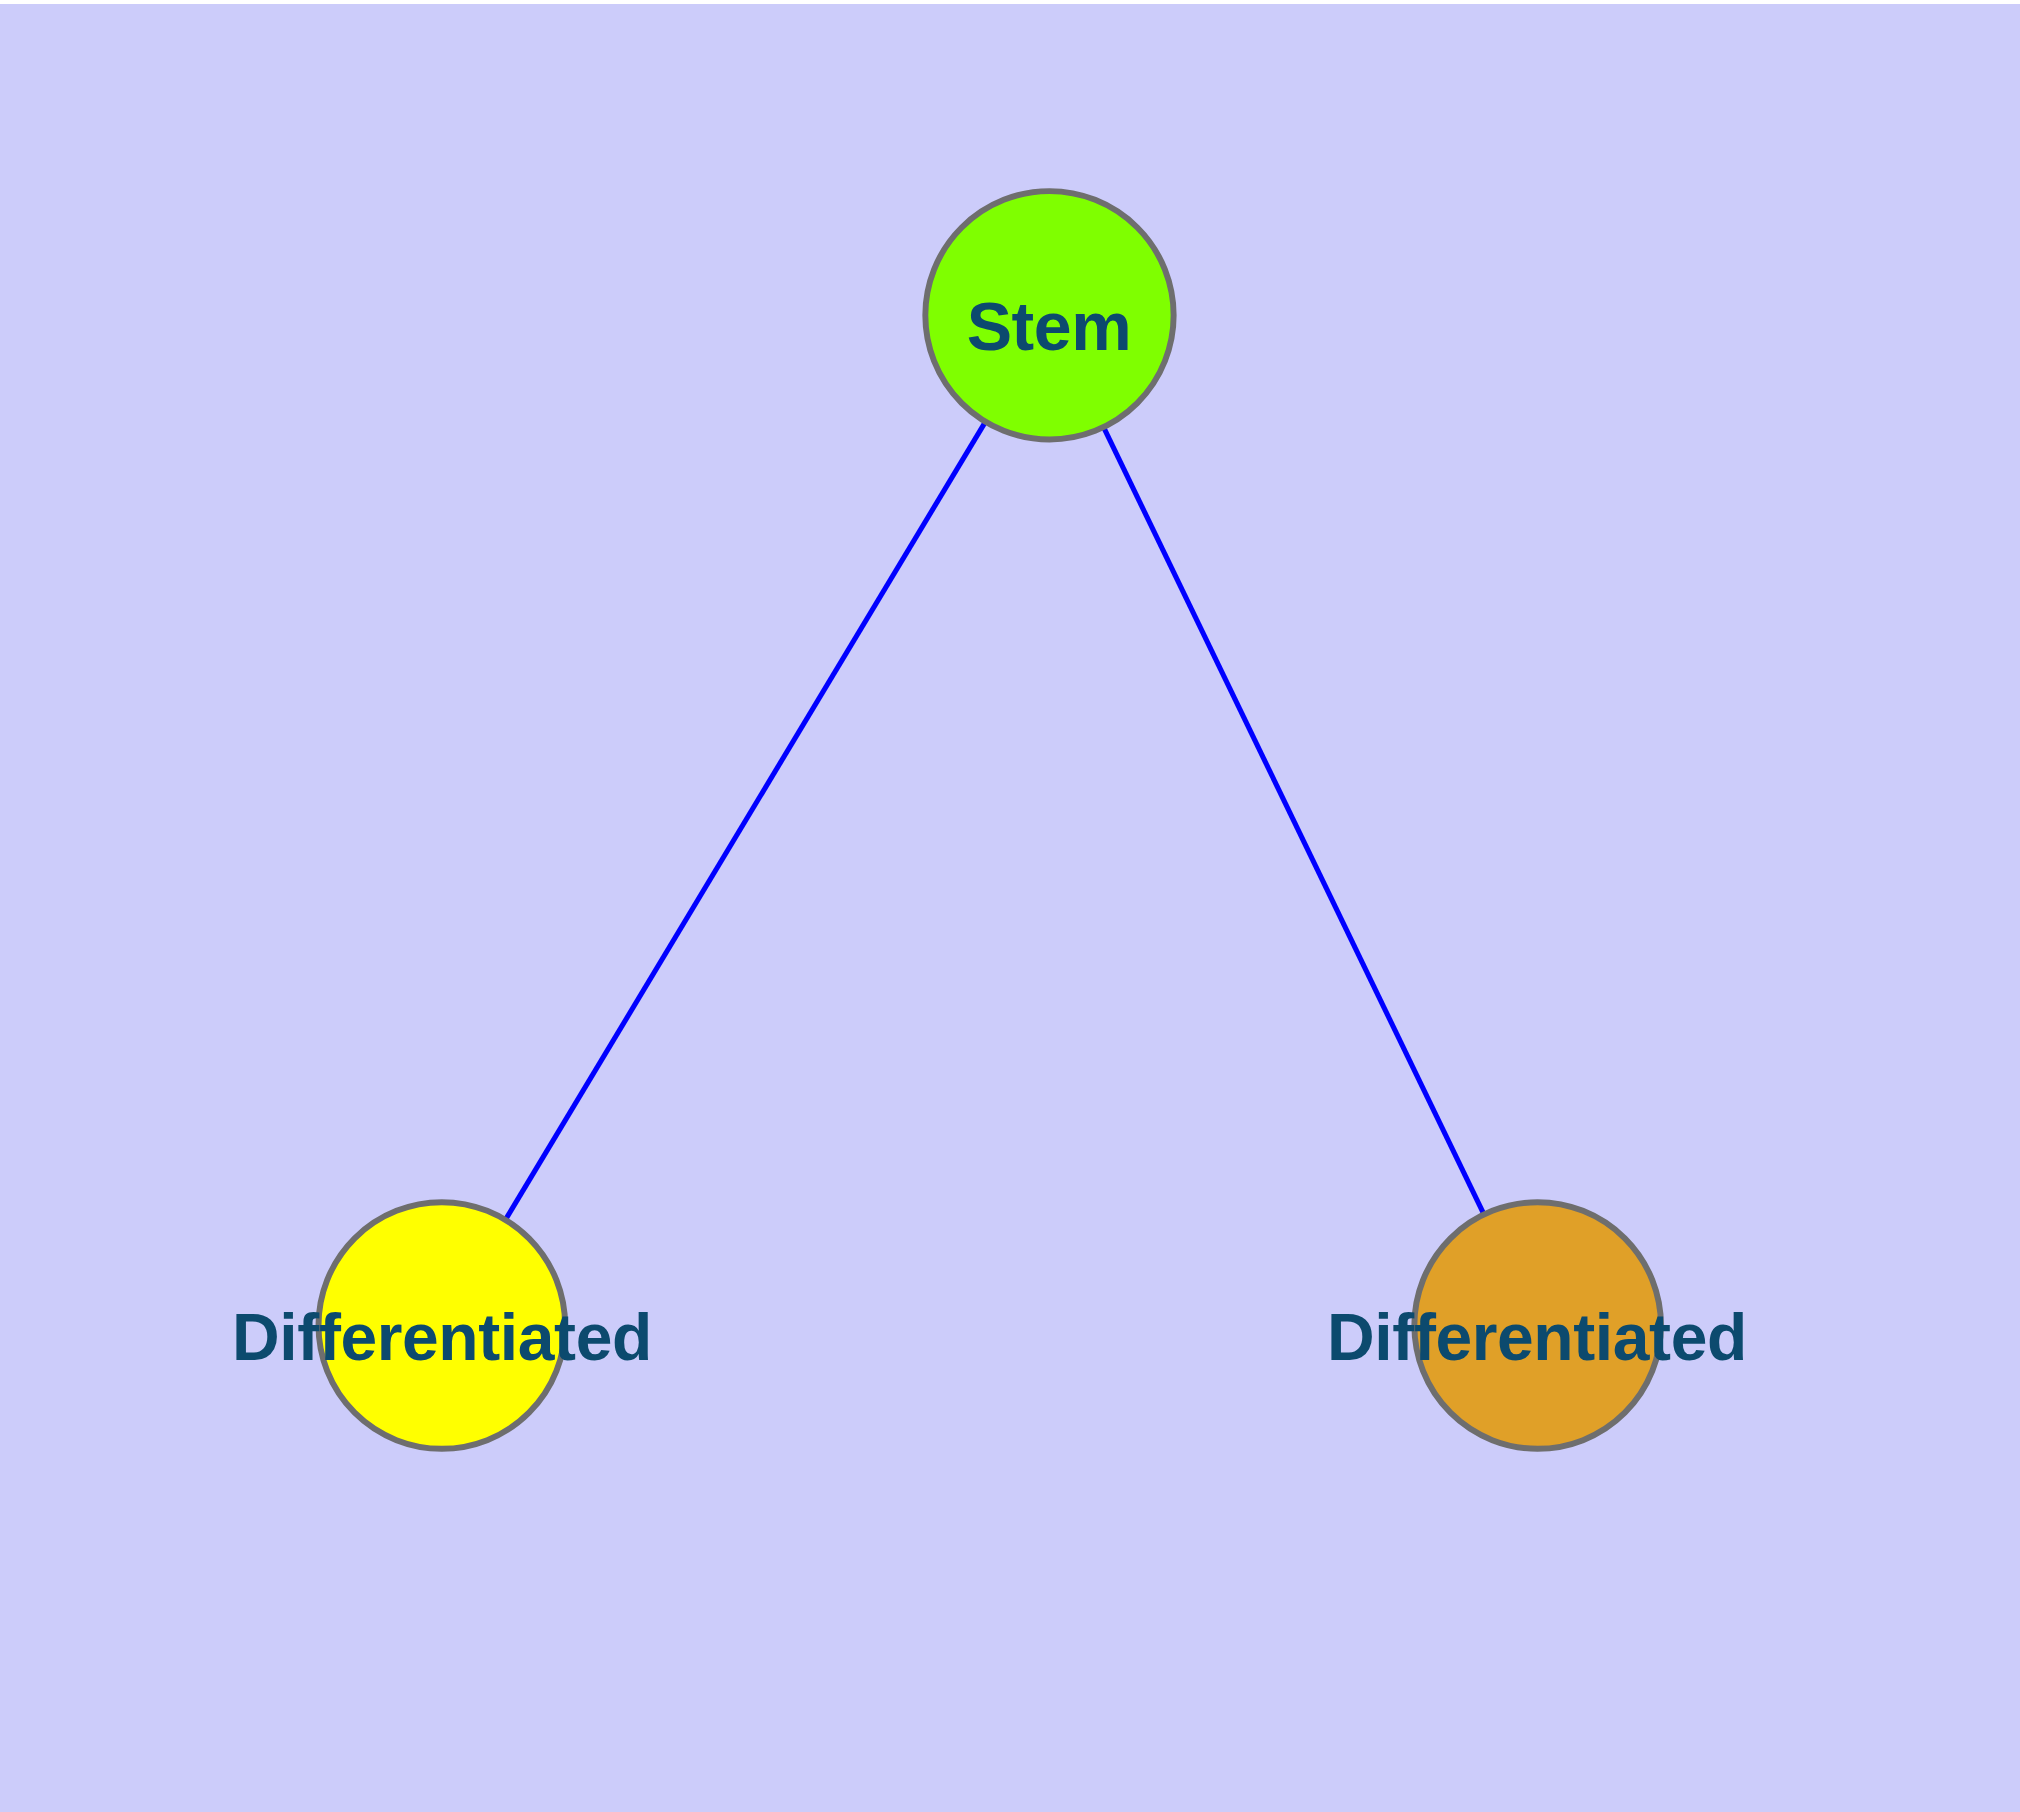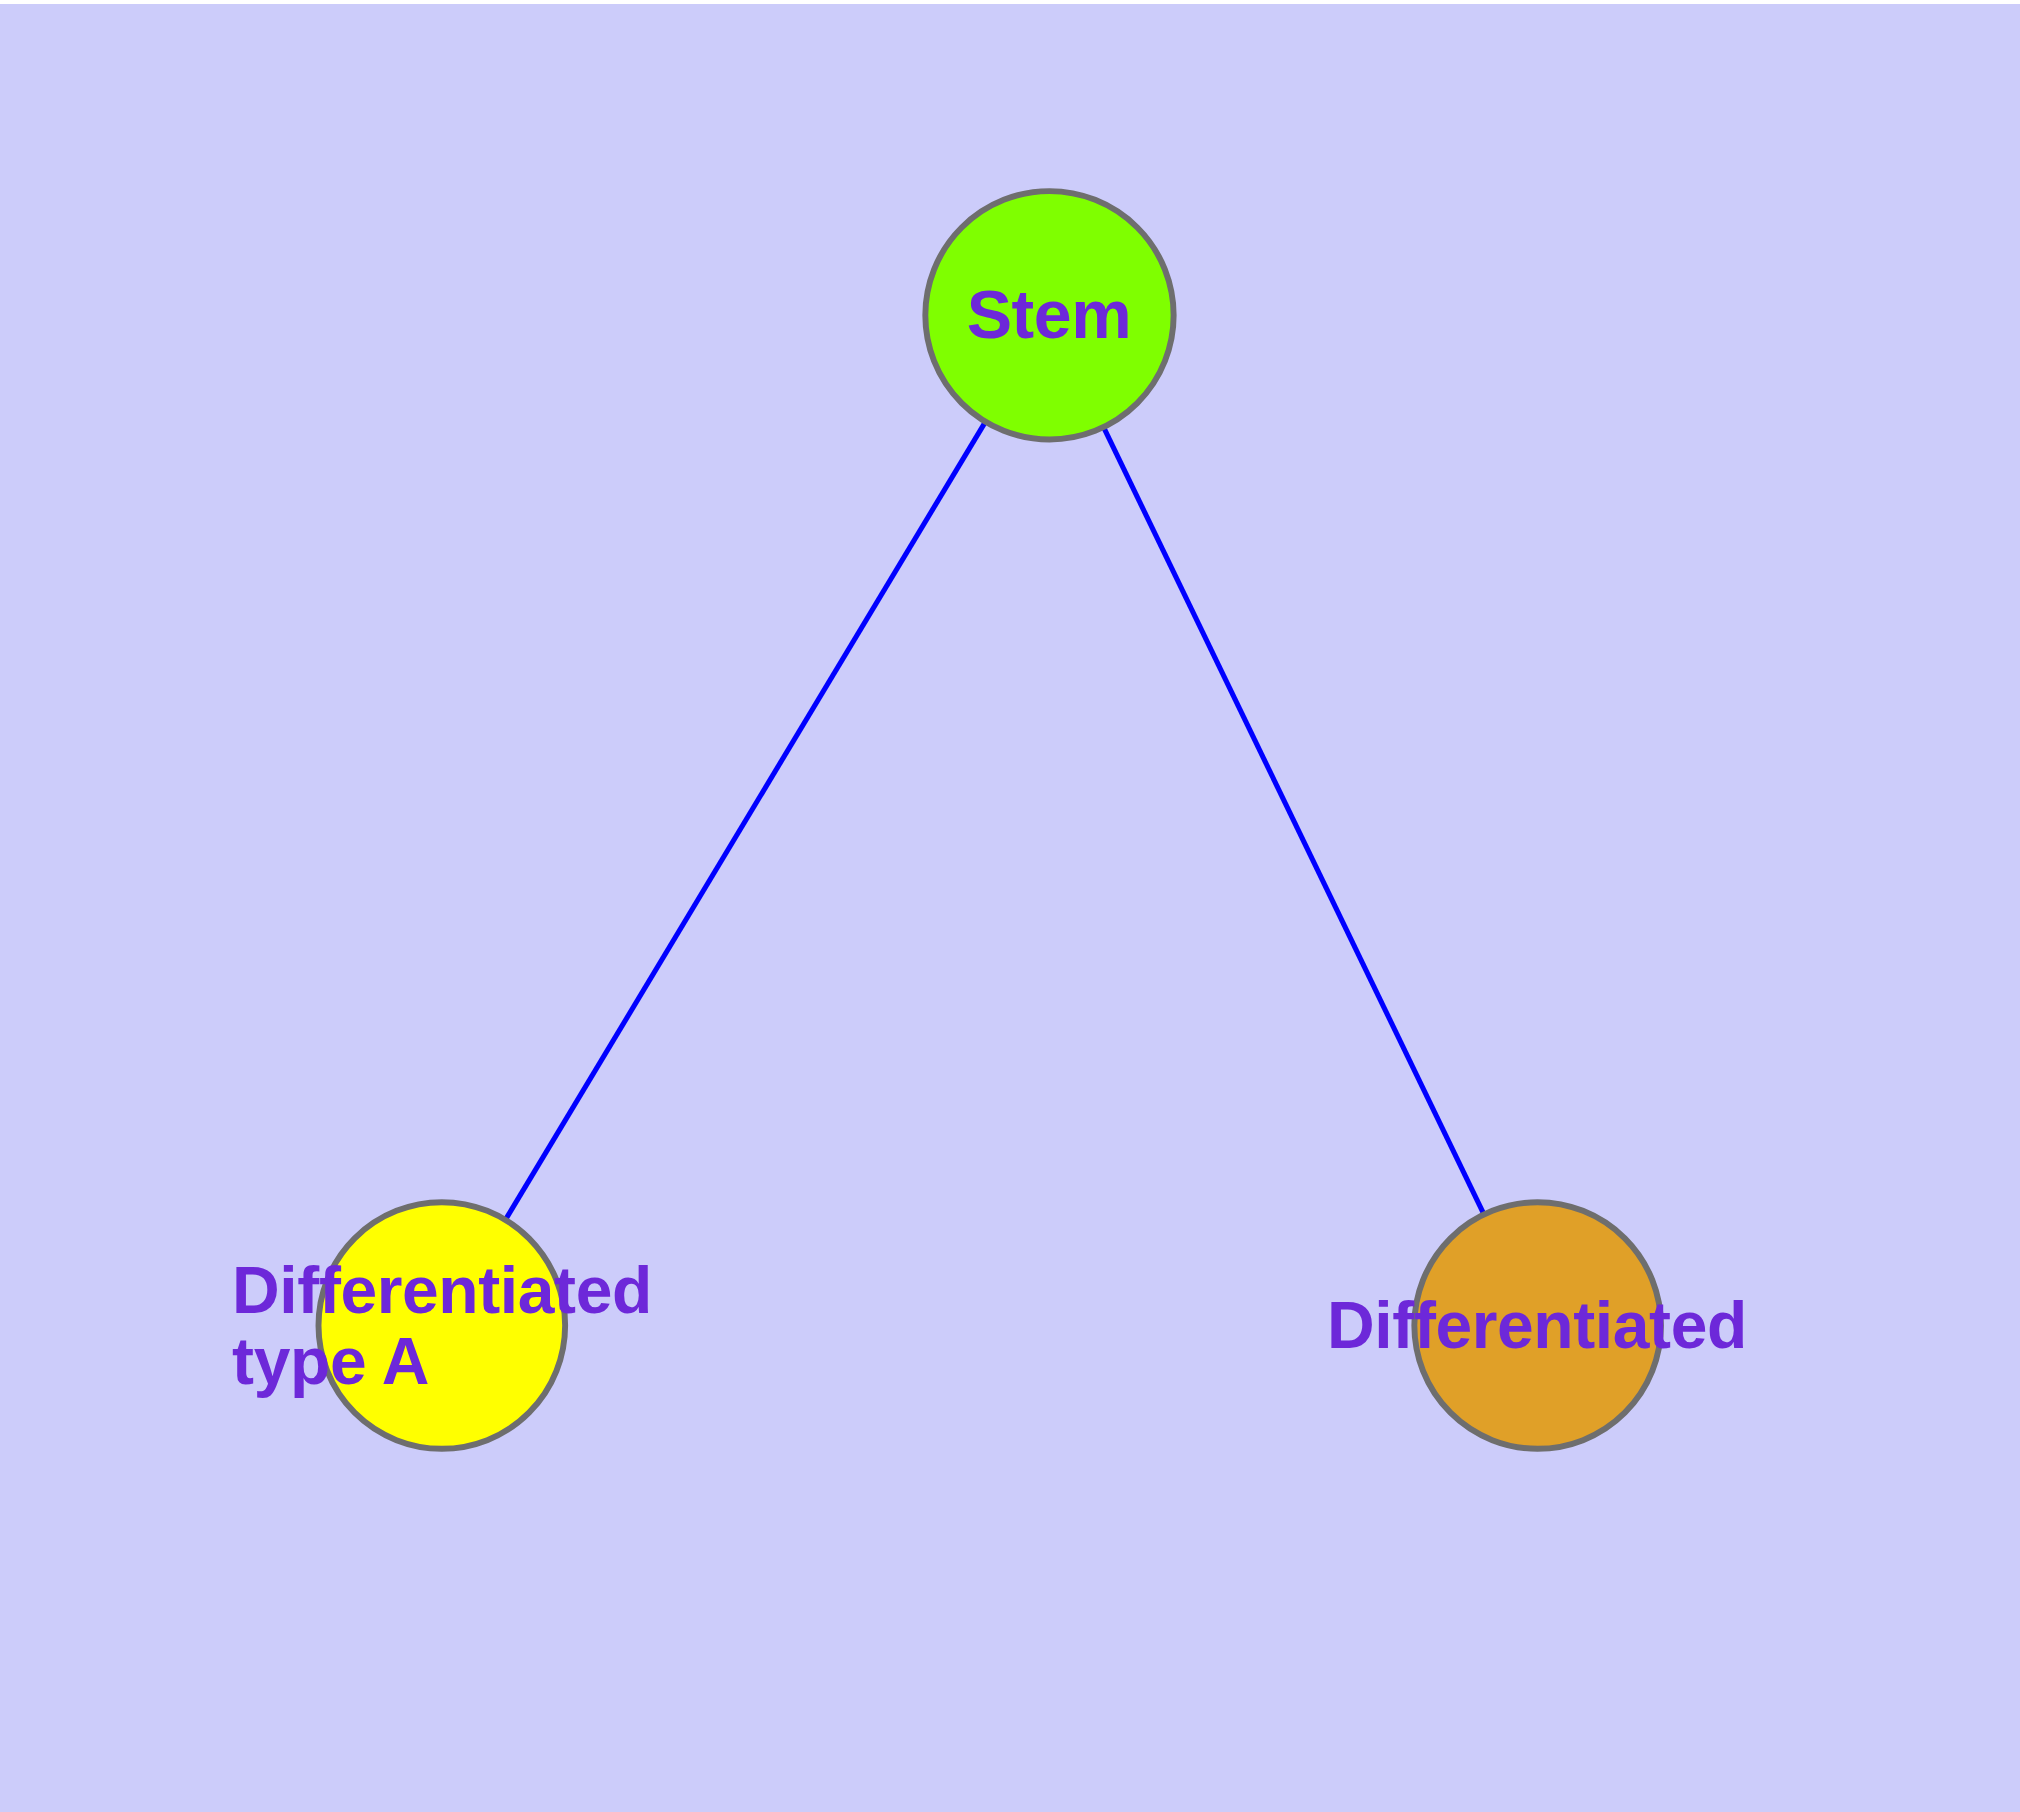--- a/index.html
+++ b/index.html
@@ -26,27 +26,29 @@
   }
   #graph-svg {
     position: absolute;
     left: 0;
     top: 0;
     width: 2021px;
     height: 1812px;
   }
   .node-label {
     position: absolute;
+    text-align: center;
     font-weight: bold;
-    color: #6d28d9;
+    color: #0c4a6e;
     line-height: 1.08;
     white-space: pre;
     transform: translate(-50%, -50%);
     letter-spacing: -0.4px;
     pointer-events: none;
+    margin-top: 12px;
   }
   .node-label.single {
     font-size: 68px;
   }
   .node-label.multi {
     font-size: 66px;
   }
 </style>
 </head>
 <body>
@@ -62,18 +64,18 @@
       </g>
     <g id="node-layer">
         <circle cx="1238" cy="372" r="146.5" fill="#7fff00" stroke="#6e6e6e" stroke-width="7"></circle>
         <circle cx="521" cy="1564" r="145.5" fill="#ffff00" stroke="#6e6e6e" stroke-width="7"></circle>
         <circle cx="1814" cy="1564" r="145.5" fill="#e0a028" stroke="#6e6e6e" stroke-width="7"></circle>
       </g>
   </svg>
 
   <div id="label-layer">
       <div class="node-label single" style="left: 1049px; top: 315px;"><div>Stem</div></div>
-      <div class="node-label multi" style="left: 442px; top: 1326px;"><div>Differentiated</div><div>type A</div></div>
+      <div class="node-label multi" style="left: 442px; top: 1326px;"><div>Differentiated</div></div>
       <div class="node-label multi" style="left: 1537px; top: 1326px;"><div>Differentiated</div></div>
     </div>
 
 </div>
 
 
 </body></html>

